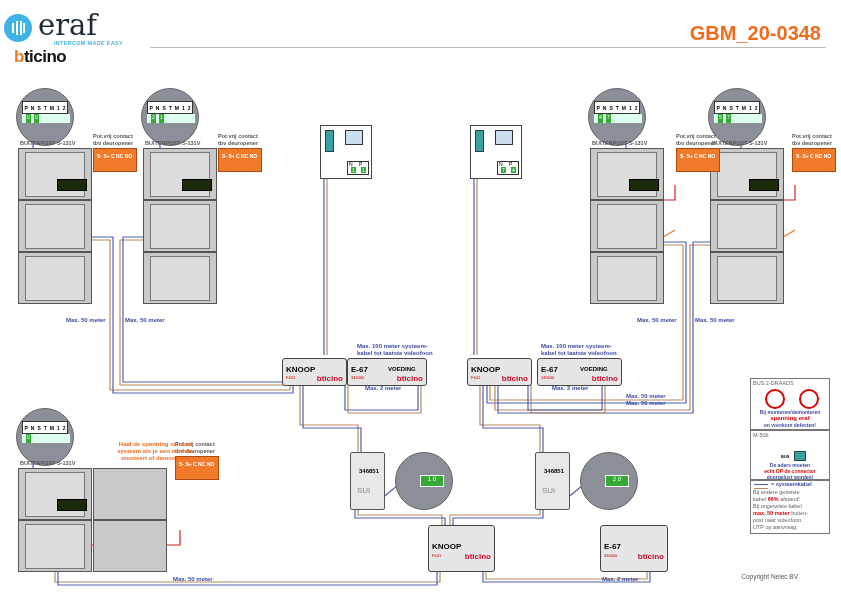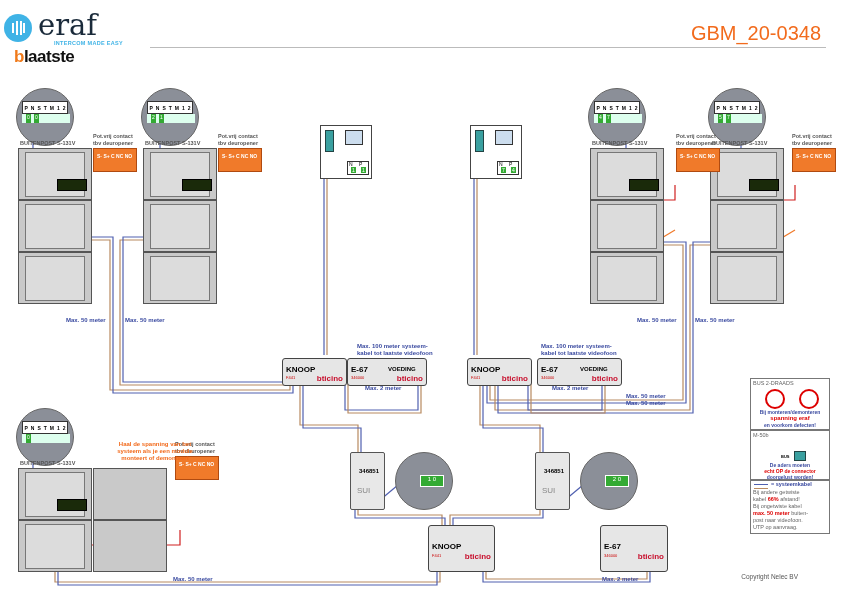--- a/index.html
+++ b/index.html
@@ -4,21 +4,21 @@
 <style>
   html,body{margin:0;padding:0;background:#fff;}
   body{width:841px;height:595px;position:relative;overflow:hidden;font-family:"Liberation Sans",sans-serif;}
   .abs{position:absolute;}
   .logo-circle{left:4px;top:14px;width:28px;height:28px;border-radius:50%;background:#3fb3e6;}
   .logo-bars{left:11px;top:21px;width:14px;height:14px;}
   .nelec{left:38px;top:8px;font-family:"DejaVu Serif",serif;font-size:29px;color:#1a2a3a;letter-spacing:0px;}
   .tagline{left:54px;top:40px;font-size:5.5px;font-weight:bold;color:#3fb3e6;letter-spacing:0.3px;}
   .bticino{left:14px;top:47px;font-size:17px;font-weight:900;color:#111;letter-spacing:-0.5px;}
   .bticino .b{color:#f07a1a;}
-  .docid{right:20px;top:22px;font-size:20px;font-weight:normal;color:#f26b1d;}
+  .docid{right:20px;top:22px;font-size:20px;font-weight:bold;color:#f26b1d;}
   .hr{left:150px;top:47px;width:676px;height:1px;background:#bbb;}
   .lbl-blue{font-size:6px;font-weight:bold;color:#3a4aa0;white-space:nowrap;}
   .lbl-orange{font-size:6px;font-weight:bold;color:#f26b1d;text-align:center;line-height:7px;}
   .title-small{font-size:5.5px;font-weight:bold;color:#555;white-space:nowrap;}
   .zoomc{width:56px;height:56px;border-radius:50%;background:#8b8f98;border:1px solid #666;}
   .module{background:#c9c9c9;border:1px solid #555;}
   .module-inner{background:#dcdcdc;border:1px solid #777;}
   .relay{background:#f07a2a;border:1px solid #b04a10;}
   .relay-txt{font-size:5px;color:#fff;font-weight:bold;}
   .dinbox{background:#e6e6e6;border:1px solid #444;border-radius:3px;}
@@ -33,21 +33,21 @@
 
 <div class="abs logo-circle"></div>
 <svg class="abs logo-bars" viewBox="0 0 14 14">
   <rect x="1" y="2" width="2" height="10" fill="#fff"></rect>
     <rect x="5" y="0" width="2" height="14" fill="#fff"></rect>
   <rect x="9" y="0" width="2" height="14" fill="#fff"></rect>
     <rect x="12" y="2" width="2" height="10" fill="#fff"></rect>
 </svg>
 <div class="abs nelec">eraf</div>
 <div class="abs tagline">INTERCOM MADE EASY</div>
-<div class="abs bticino"><span class="b">b</span><span>laatste</span></div>
+<div class="abs bticino"><span class="b">b</span><span>ticino</span></div>
 <div class="abs hr"></div>
 <div class="abs docid">GBM_20-0348</div>
 
 <svg class="abs" style="left:0;top:0" width="841" height="595">
   <g fill="none" stroke-width="1.2">
 
     <path d="M57 230 V240 H110 V390 H290 V375" stroke="#b88a60"></path>
     <path d="M60 230 V237 H113 V393 H293 V375" stroke="#5060b0"></path>
     <path d="M183 230 V240 H120 V385 H296 V375" stroke="#b88a60"></path>
     <path d="M186 230 V237 H123 V382 H299 V375" stroke="#5060b0"></path>

